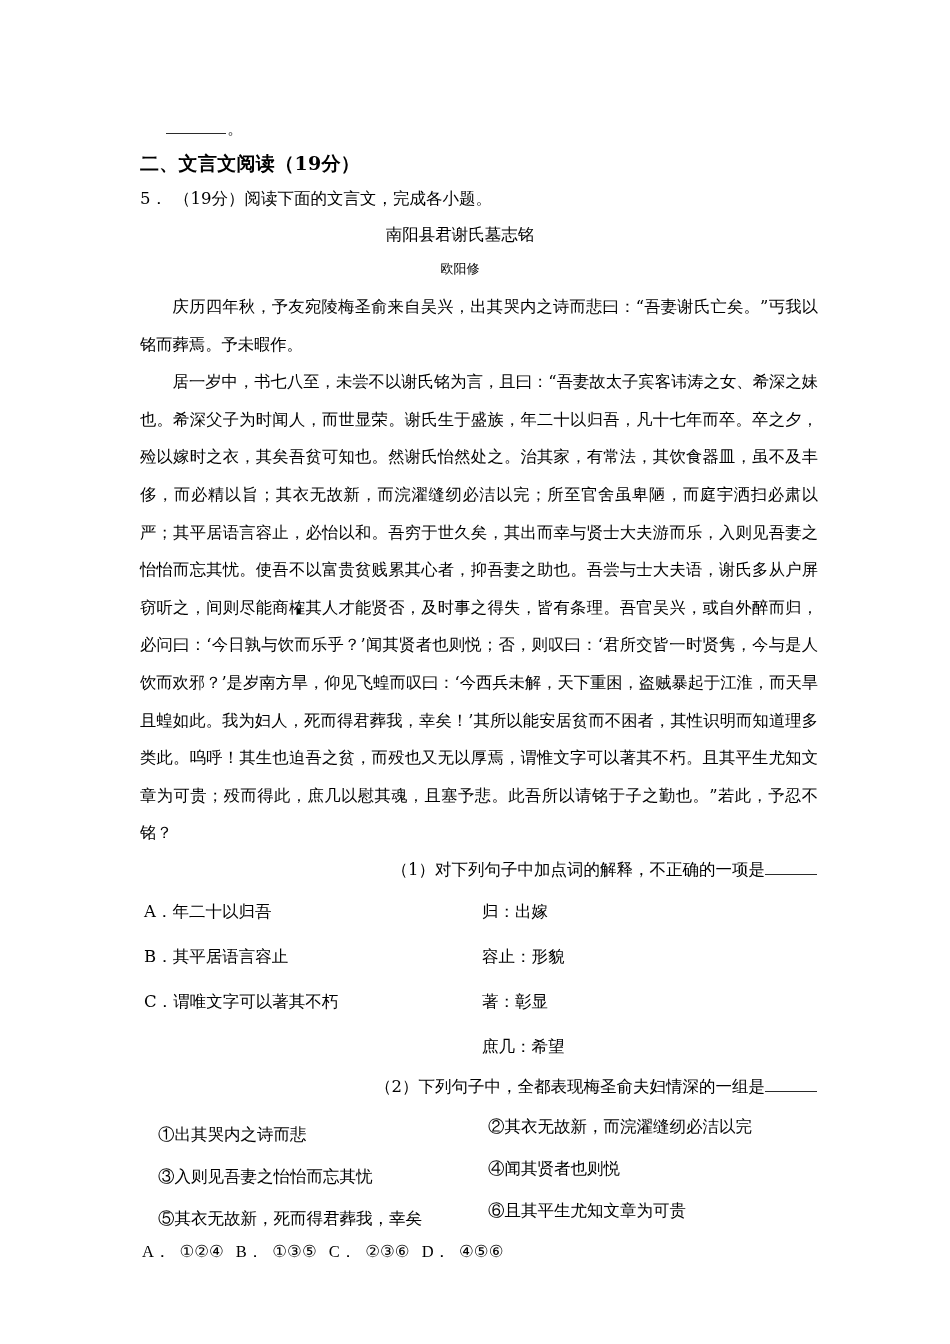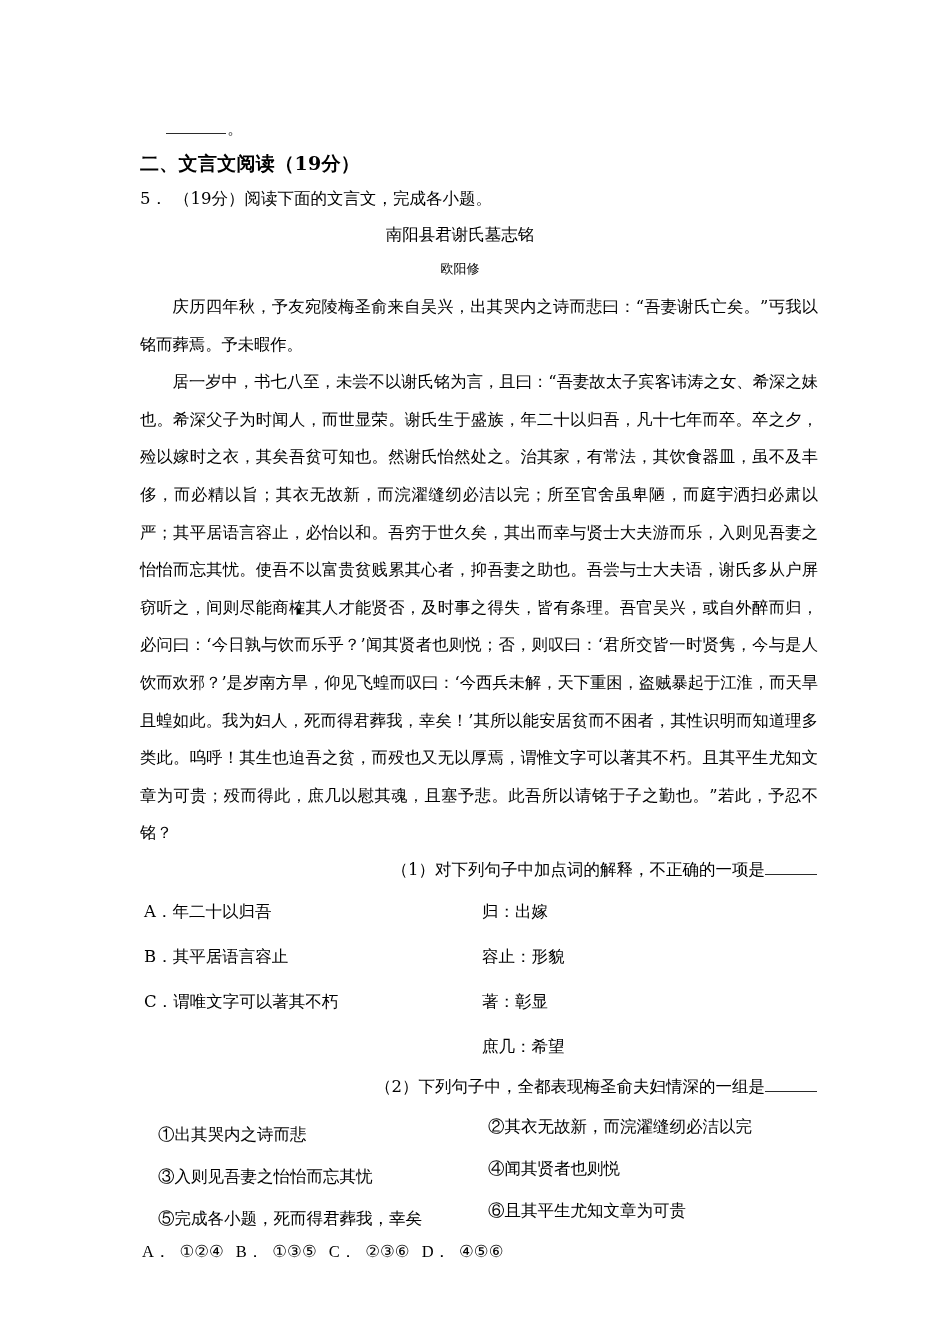--- a/index.html
+++ b/index.html
@@ -223,21 +223,21 @@
       <span class="col-a"><span>①</span><span>出其哭内之诗而悲</span></span>
       <span class="col-b"><span>②</span><span>其衣无故新，而浣濯缝纫必洁以完</span></span>
     </div>
 
     <div class="stmt-row">
       <span class="col-a"><span>③</span><span>入则见吾妻之怡怡而忘其忧</span></span>
       <span class="col-b"><span>④</span><span>闻其贤者也则悦</span></span>
     </div>
 
     <div class="stmt-row">
-      <span class="col-a"><span>⑤</span><span>完成各小题，死而得君葬我，幸矣</span></span>
+      <span class="col-a"><span>⑤</span><span>其衣无故新，死而得君葬我，幸矣</span></span>
       <span class="col-b"><span>⑥</span><span>且其平生尤知文章为可贵</span></span>
     </div>
 
     <div class="answer-row">
       <span class="achoice"><span class="alab">A．</span><span>①②④</span></span><span class="achoice"><span class="alab">B．</span><span>①③⑤</span></span><span class="achoice"><span class="alab">C．</span><span>②③⑥</span></span><span class="achoice"><span class="alab">D．</span><span>④⑤⑥</span></span>
     </div>
 
   </div>
 </div>
 

